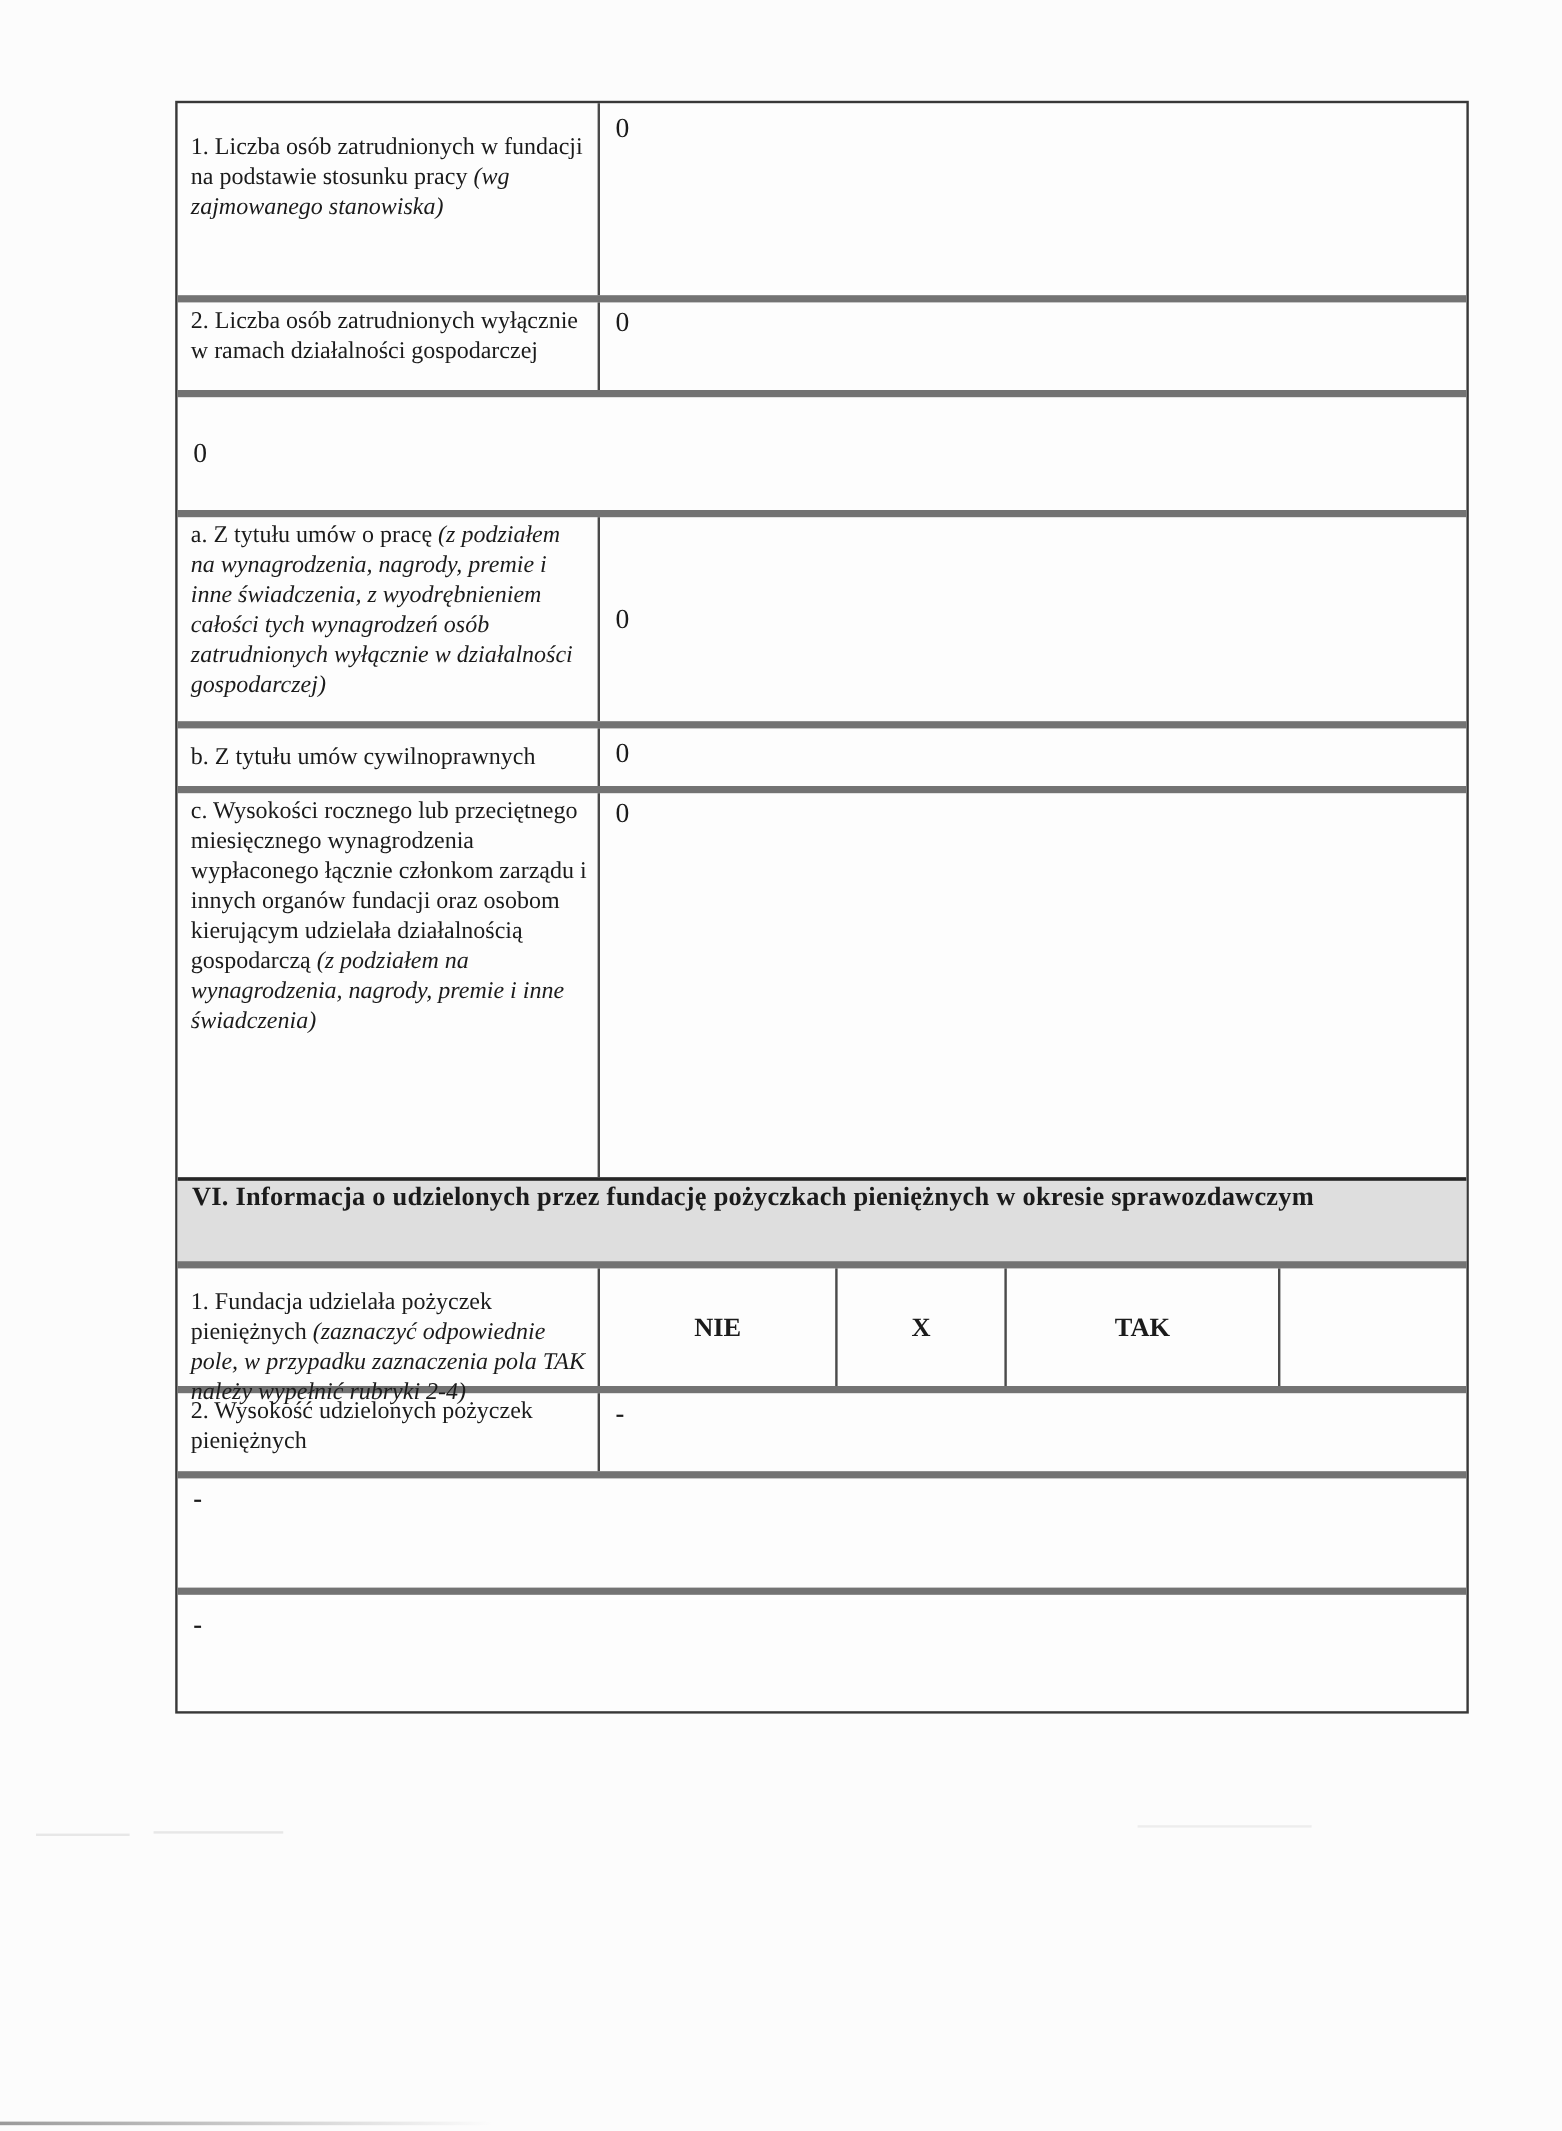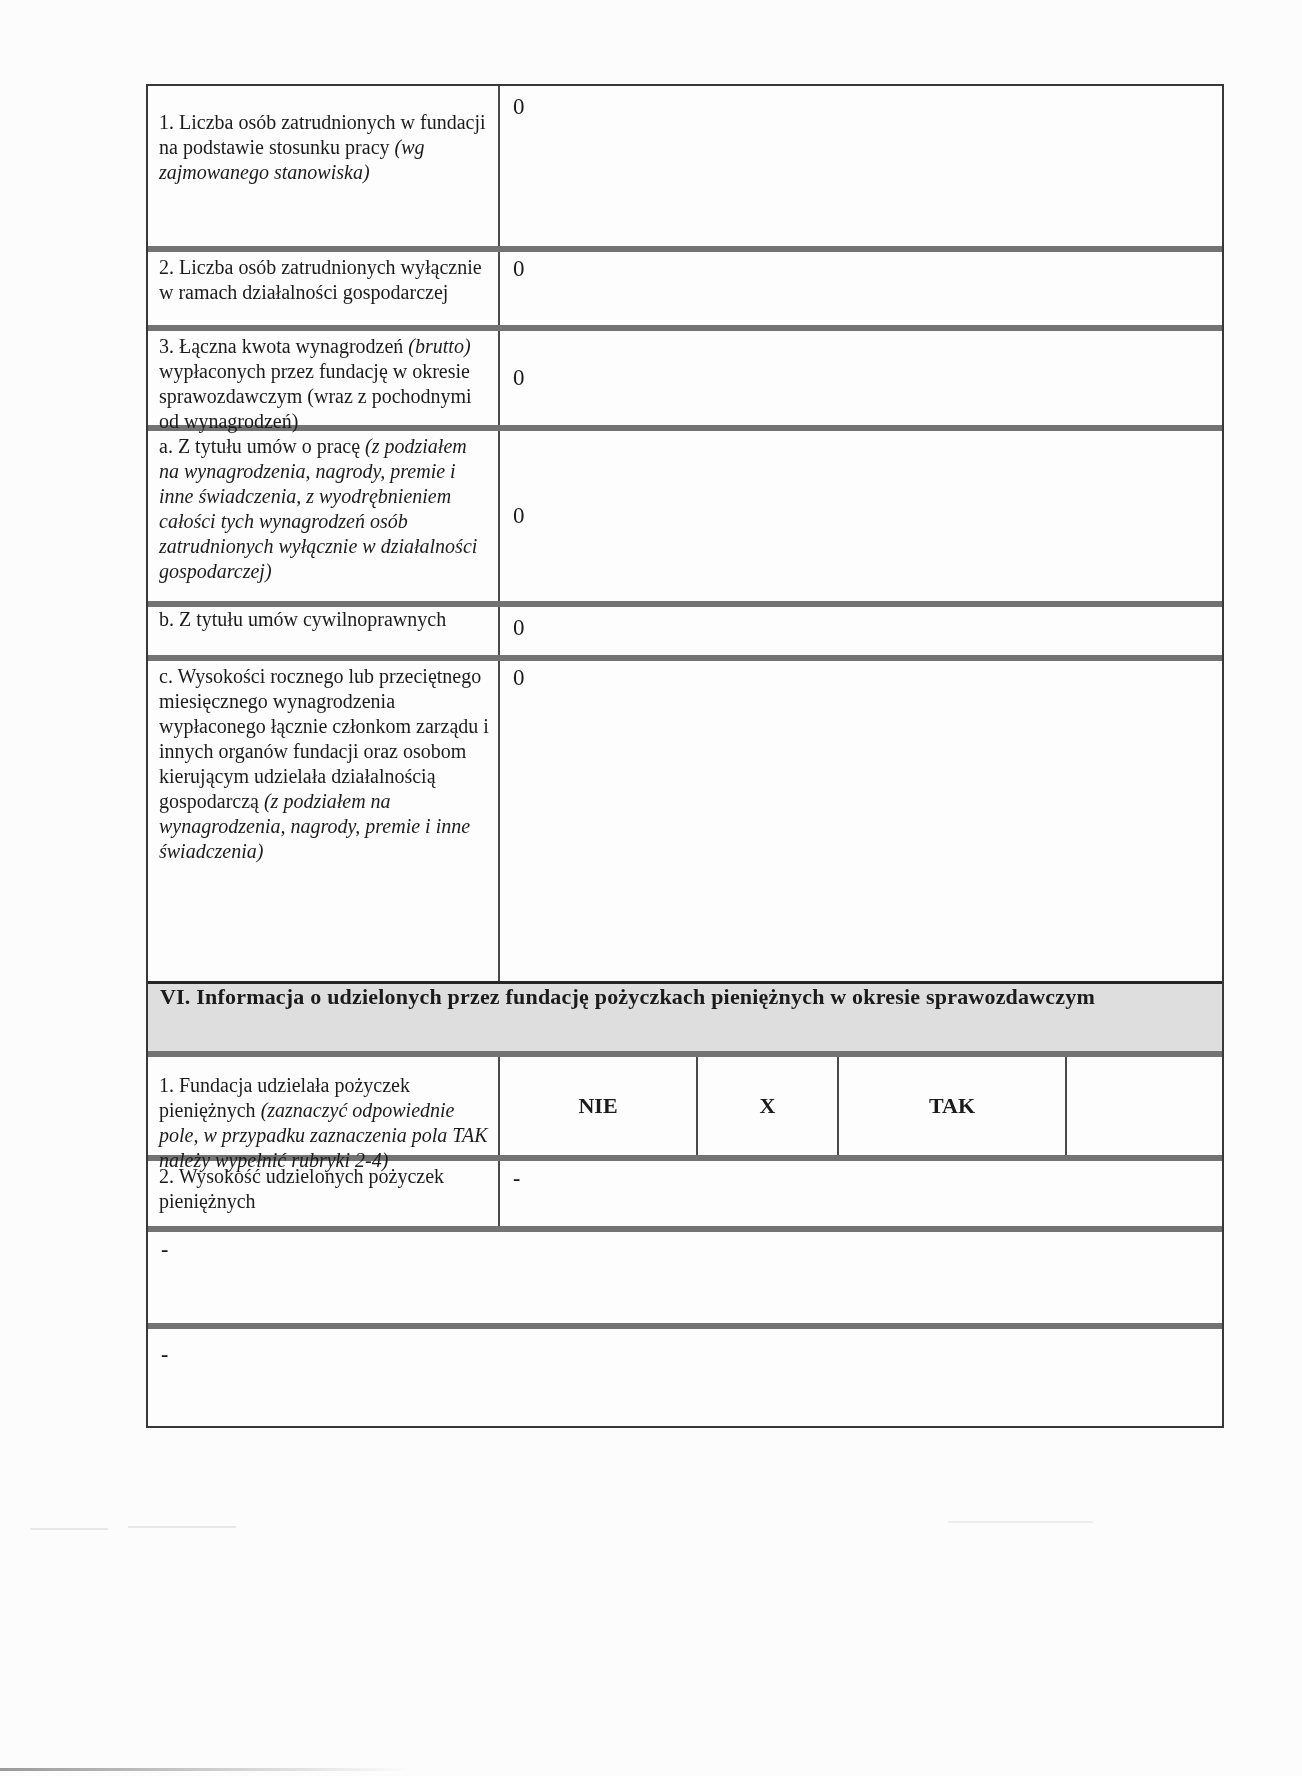--- a/index.html
+++ b/index.html
@@ -68,39 +68,36 @@
     <div class="trow r2">
       <div class="lcell">
         <span>2. Liczba osób zatrudnionych wyłącznie w ramach działalności gospodarczej</span>
       </div>
       <div class="vcell vpad-sm">
         <span>0</span>
       </div>
     </div>
 
     <div class="trow r3">
-      <div class="lcell">
-        <span>3. Łączna kwota wynagrodzeń </span><span class="it">(brutto)</span><span> wypłaconych przez fundację w okresie sprawozdawczym (wraz z pochodnymi od wynagrodzeń)</span>
-      </div>
       <div class="vcell vmid">
         <span>0</span>
       </div>
     </div>
 
     <div class="trow r4">
       <div class="lcell">
         <span>a. Z tytułu umów o pracę </span><span class="it">(z podziałem na wynagrodzenia, nagrody, premie i inne świadczenia, z wyodrębnieniem całości tych wynagrodzeń osób zatrudnionych wyłącznie w działalności gospodarczej)</span>
       </div>
       <div class="vcell vmid">
         <span>0</span>
       </div>
     </div>
 
     <div class="trow r5">
-      <div class="lcell" style="padding-top:0">
+      <div class="lcell" style="padding-top:12px">
         <span>b. Z tytułu umów cywilnoprawnych</span>
       </div>
       <div class="vcell vpad-sm" style="padding-top:8px">
         <span>0</span>
       </div>
     </div>
 
     <div class="trow r6">
       <div class="lcell">
         <span>c. Wysokości rocznego lub przeciętnego miesięcznego wynagrodzenia wypłaconego łącznie członkom zarządu i innych organów fundacji oraz osobom kierującym udzielała działalnością gospodarczą </span><span class="it">(z podziałem na wynagrodzenia, nagrody, premie i inne świadczenia)</span>

